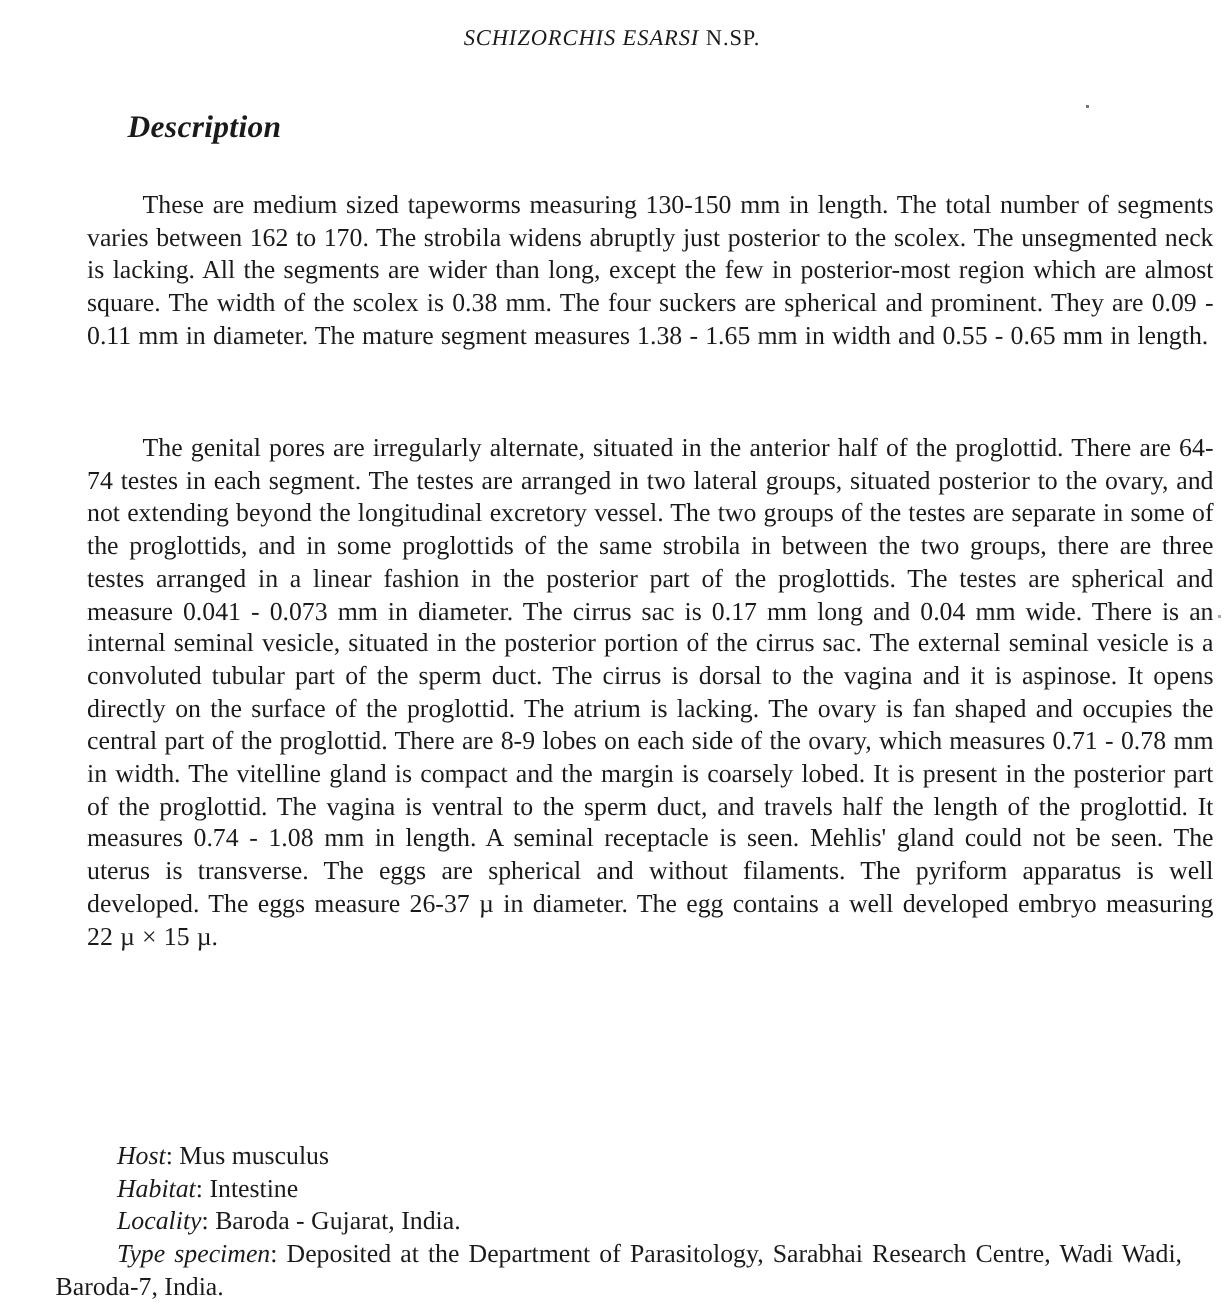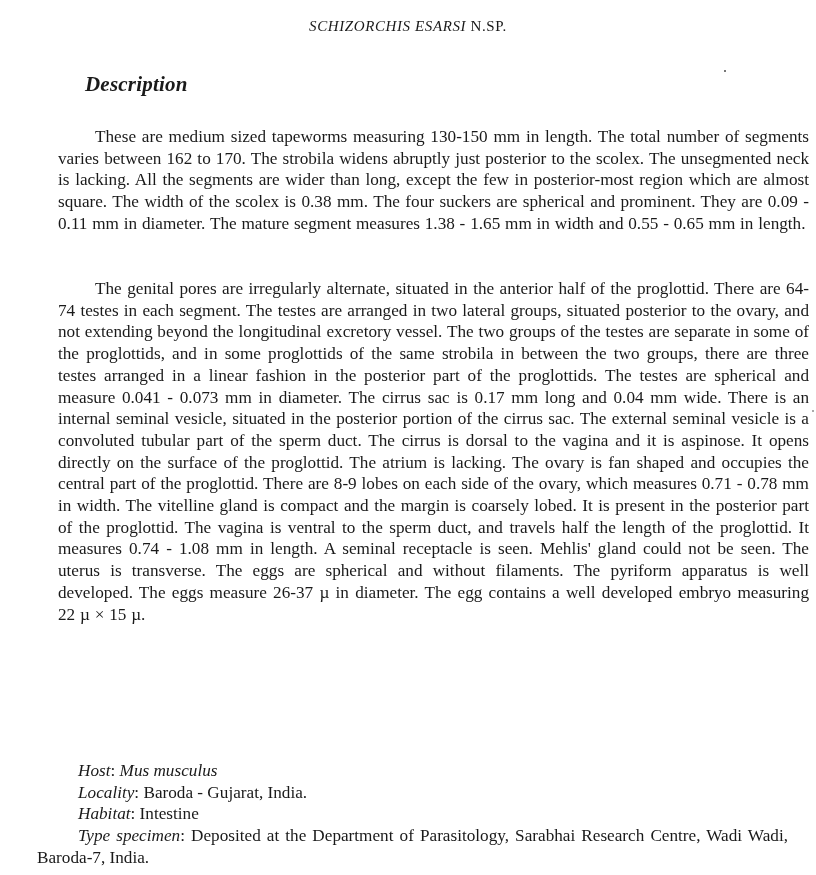--- a/index.html
+++ b/index.html
@@ -17,28 +17,28 @@
     position: absolute; top: 72px; left: 37px;
     font-size: 21px; font-style: italic; font-weight: bold; letter-spacing: 0.2px; margin-left: 48px;
   }
   .body-text {
     position: absolute; left: 37px; width: 751px;
     font-size: 17.2px; line-height: 21.7px;
     text-align: justify; word-spacing: 0.5px; margin-left: 21px;
   }
   .body-text p { margin: 0; text-indent: 37px; }
   #para1 { top: 126px; }
-  #para2 { top: 278px; }
+  #para2 { top: 288px; }
   .meta {
     position: absolute; left: 37px; width: 751px; top: 760px;
     font-size: 17.2px; line-height: 21.7px; text-align: justify;
   }
   .meta .row { text-indent: 41px; }
   .meta .label { font-style: italic; }
-  .meta .val-it { font-style: italic; }
+  .meta .val-it { }
   .speck { position: absolute; width: 2px; height: 2px; background: #777; }
 </style>
 </head>
 <body>
 
 <div class="running-head">
   <span class="it">SCHIZORCHIS ESARSI</span><span> N.SP.</span>
 </div>
 
 <div class="section-heading">Description</div>
@@ -49,24 +49,24 @@
 
 <div class="body-text" id="para2">
   <p>The genital pores are irregularly alternate, situated in the anterior half of the proglottid.  There are 64-74 testes in each segment.  The testes are arranged in two lateral groups, situated posterior to the ovary, and not extending beyond the longitudinal excretory vessel.  The two groups of the testes are separate in some of the proglottids, and in some proglottids of the same strobila in between the two groups, there are three testes arranged in a linear fashion in the posterior part of the proglottids.  The testes are spherical and measure 0.041 - 0.073 mm in diameter.  The cirrus sac is 0.17 mm long and 0.04 mm wide.  There is an internal seminal vesicle, situated in the posterior portion of the cirrus sac.  The external seminal vesicle is a convoluted tubular part of the sperm duct.  The cirrus is dorsal to the vagina and it is aspinose.  It opens directly on the surface of the proglottid.  The atrium is lacking.  The ovary is fan shaped and occupies the central part of the proglottid.  There are 8-9 lobes on each side of the ovary, which measures 0.71 - 0.78 mm in width.  The vitelline gland is compact and the margin is coarsely lobed.  It is present in the posterior part of the proglottid.  The vagina is ventral to the sperm duct, and travels half the length of the proglottid.  It measures 0.74 - 1.08 mm in length.  A seminal receptacle is seen. Mehlis' gland could not be seen.  The uterus is transverse.  The eggs are spherical and without filaments.  The pyriform apparatus is well developed.  The eggs measure 26-37 µ in diameter.  The egg contains a well developed embryo measuring 22 µ × 15 µ.</p>
 </div>
 
 <div class="meta">
   <div class="row">
     <span class="label">Host</span><span>: </span><span class="val-it">Mus musculus</span>
   </div>
   <div class="row">
-    <span class="label">Locality</span><span>: </span><span>Baroda - Gujarat, India.</span>
+    <span class="label">Habitat</span><span>: </span><span>Intestine</span>
   </div>
   <div class="row">
-    <span class="label">Habitat</span><span>: </span><span>Intestine</span>
+    <span class="label">Locality</span><span>: </span><span>Baroda - Gujarat, India.</span>
   </div>
   <div class="row">
     <span class="label">Type specimen</span><span>: </span><span>Deposited at the Department of Parasitology, Sarabhai Research Centre, Wadi Wadi, Baroda-7, India.</span>
   </div>
 </div>
 
 <div class="speck" style="top:70px; left:724px;"></div>
 <div class="speck" style="top:410px; left:812px; background:#aaa;"></div>
 
 </body></html>

